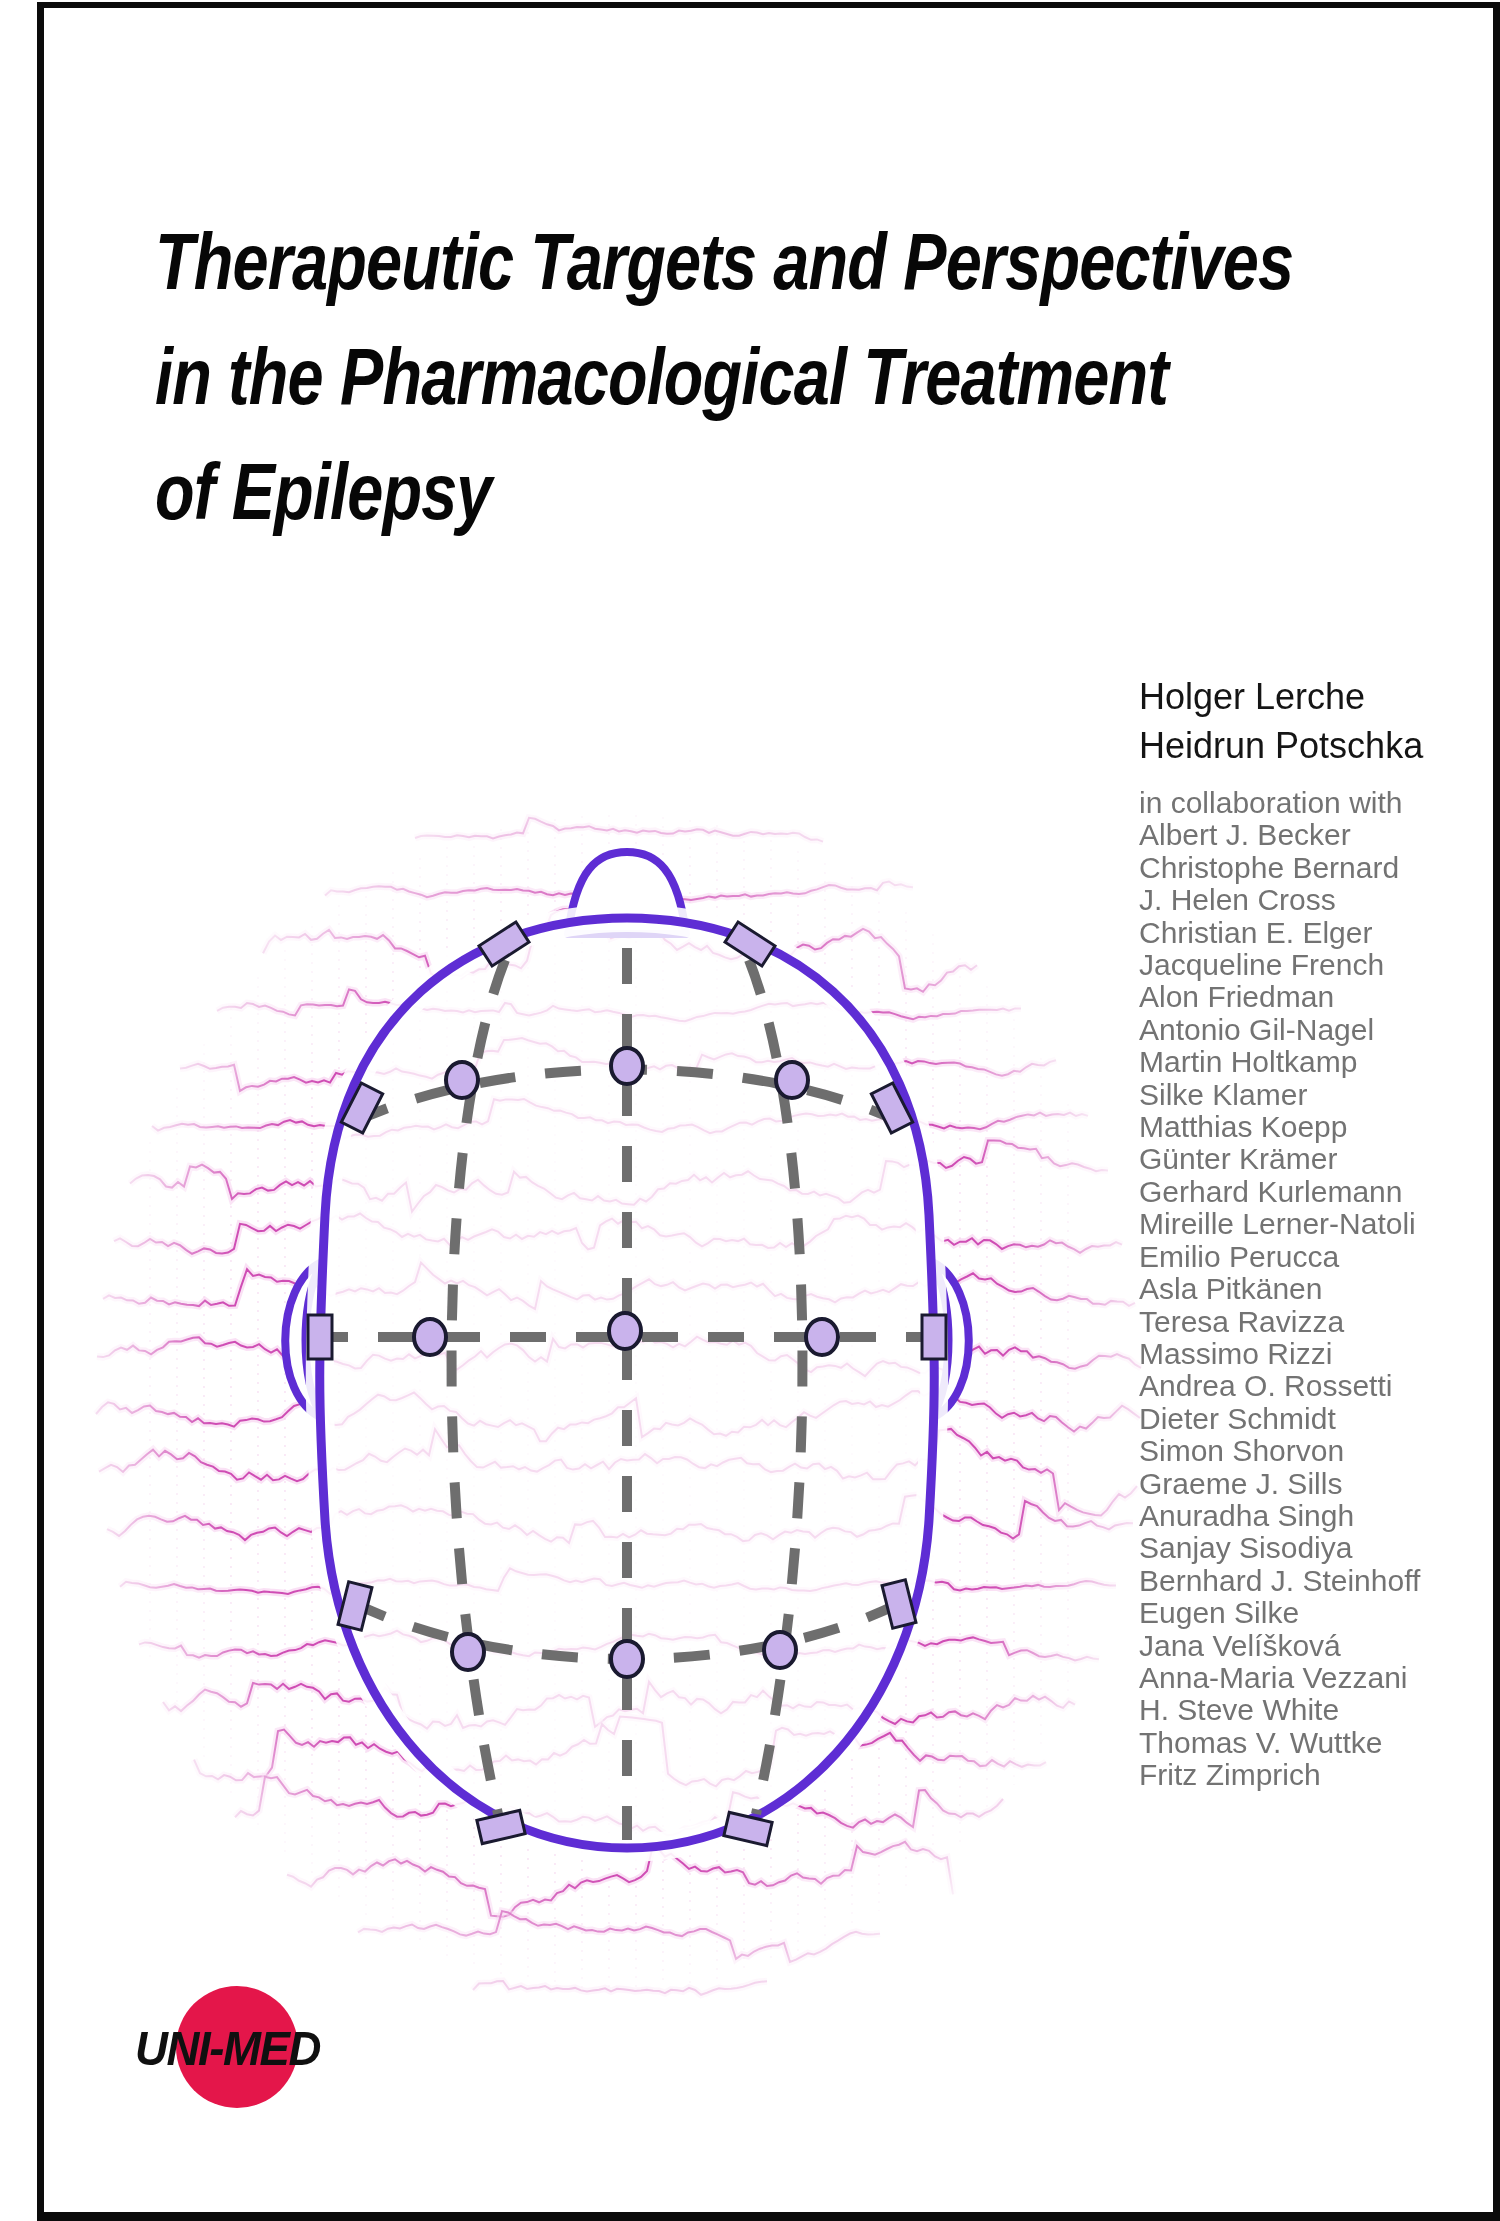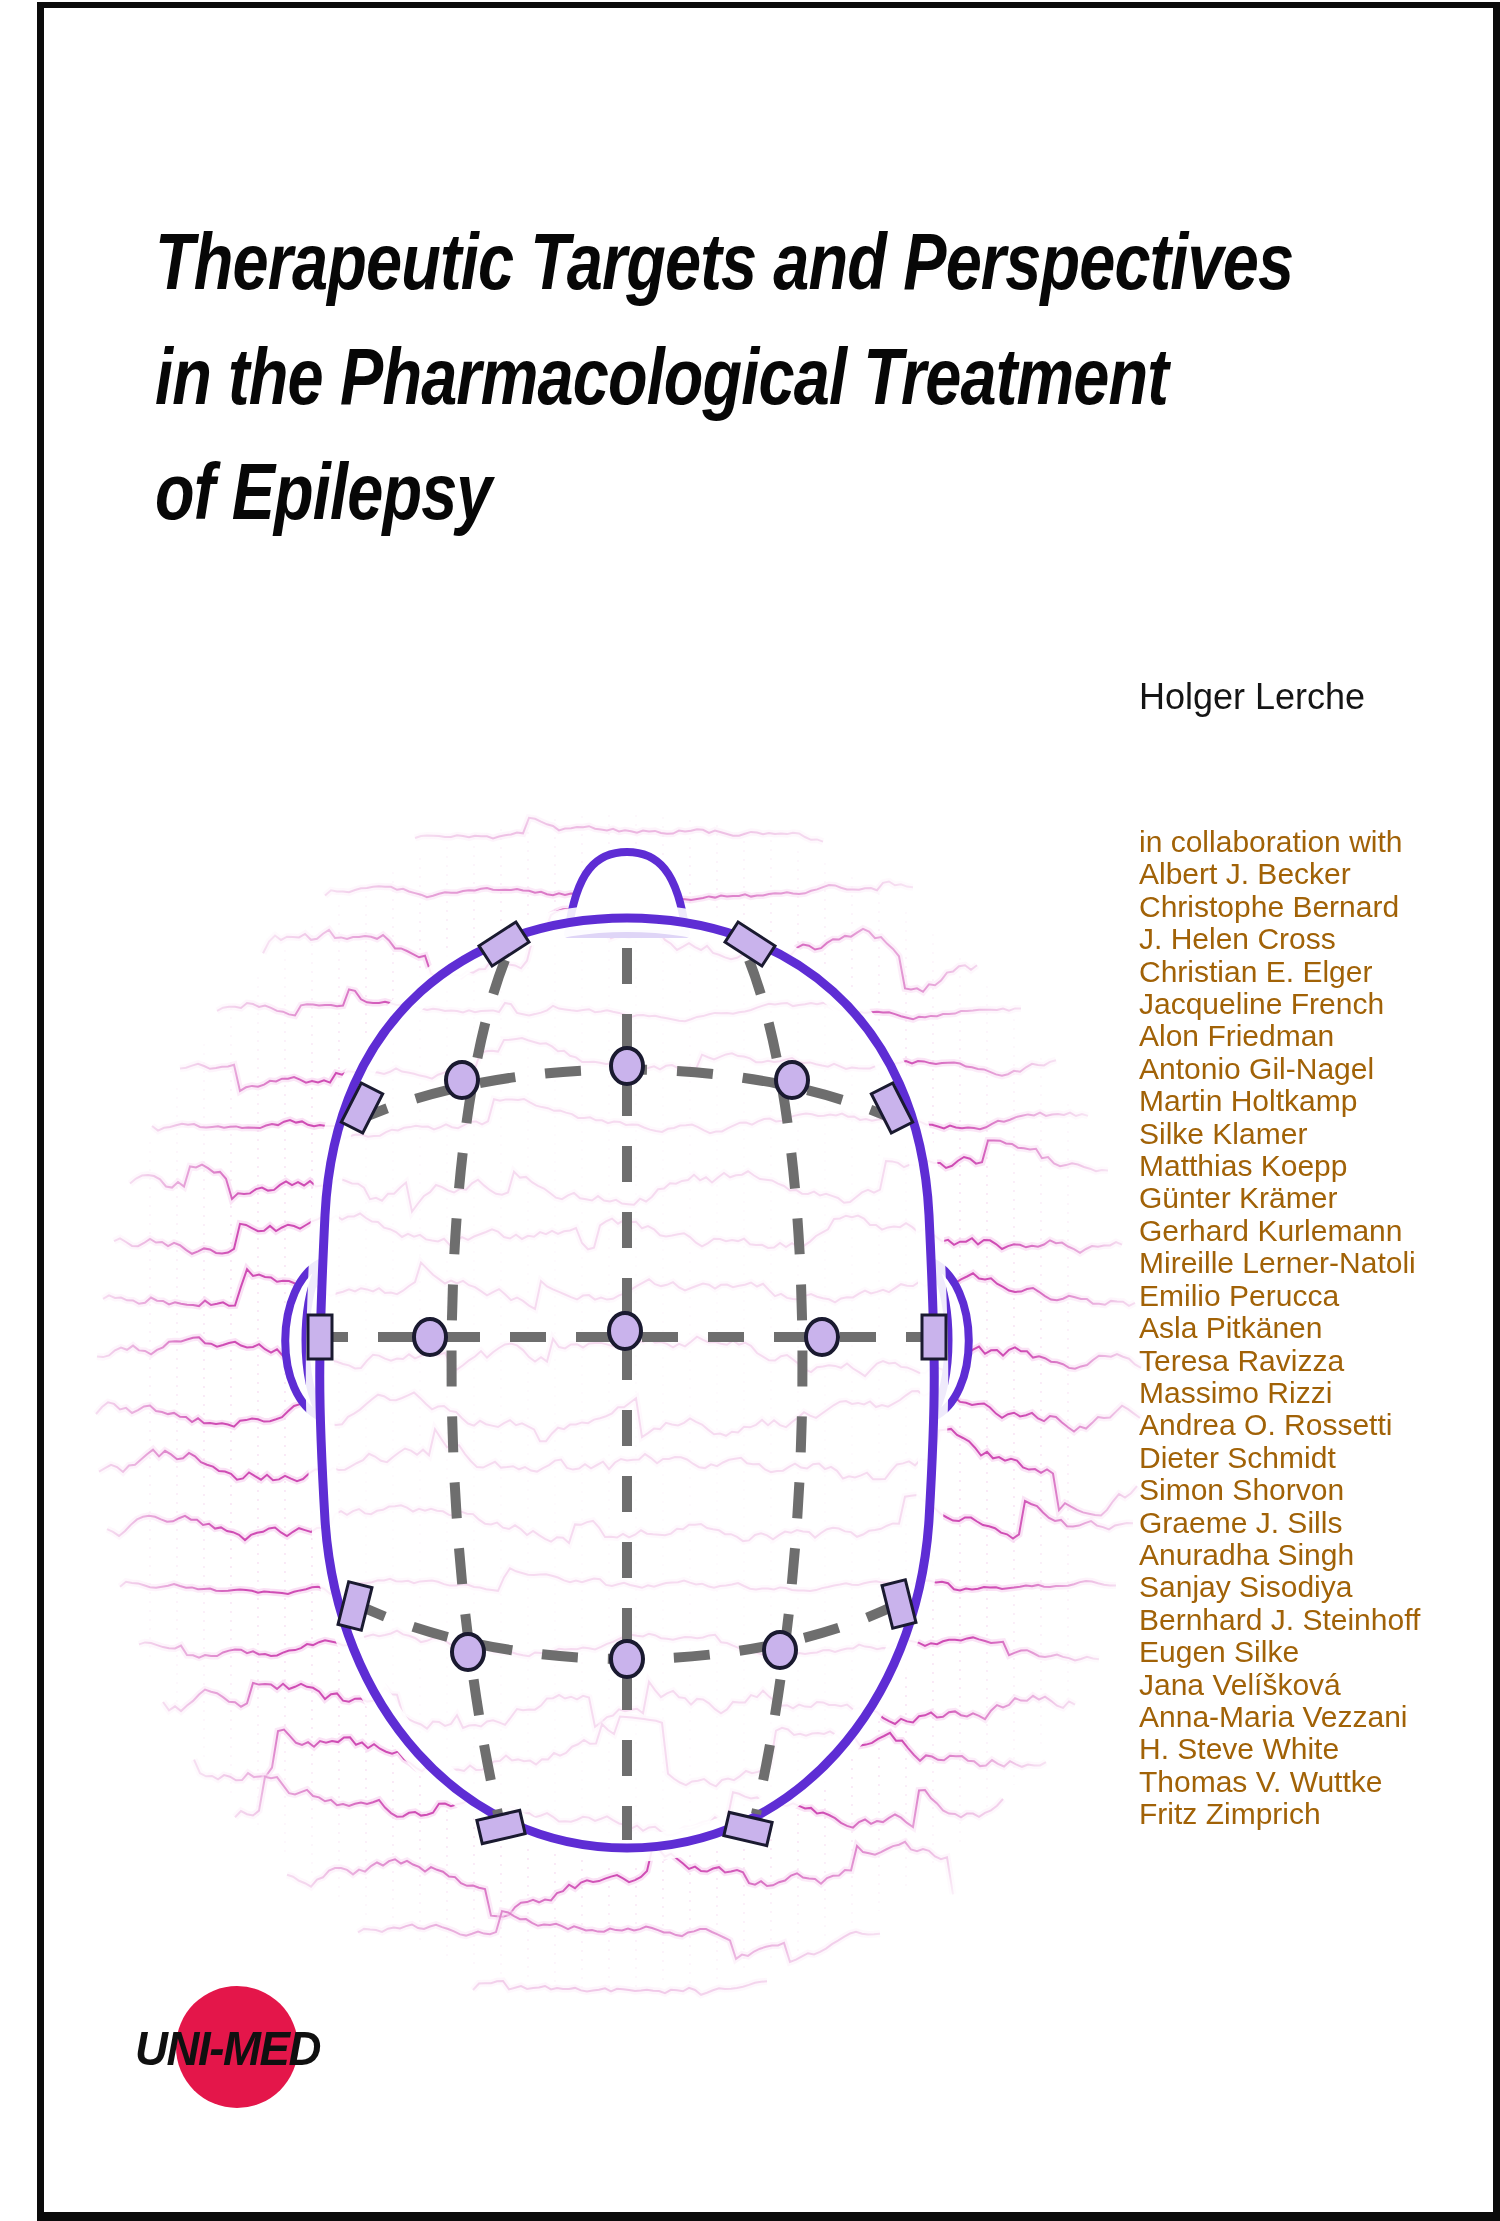--- a/index.html
+++ b/index.html
@@ -20,22 +20,22 @@
     position:absolute;left:155px;top:204px;
     font-size:79px;line-height:115px;font-weight:bold;font-style:italic;
     letter-spacing:-1px;color:#070707;white-space:nowrap;
     transform:scaleX(0.82);transform-origin:left top;
   }
   .authors{
     position:absolute;left:1139px;top:672px;
     font-size:36px;line-height:49px;color:#151515;white-space:nowrap;
   }
   .collab{
-    position:absolute;left:1139px;top:826px;
-    font-size:30px;line-height:32.4px;color:#a16207;white-space:nowrap;
+    position:absolute;left:1139px;top:787px;
+    font-size:30px;line-height:32.4px;color:#737373;white-space:nowrap;
   }
   .logo{position:absolute;left:0;top:0;}
   .logo-circle{
     position:absolute;left:176px;top:1986px;width:122px;height:122px;
     border-radius:50%;background:#e4164a;
   }
   .logo-text{
     position:absolute;left:135px;top:2025px;width:230px;
     font-size:48px;font-weight:bold;font-style:italic;line-height:48px;
     letter-spacing:-1.5px;color:#101010;transform:scaleX(0.95);transform-origin:left top;
@@ -189,20 +189,21 @@
   </svg>
 
   <div class="title">
     <div>Therapeutic Targets and Perspectives</div>
     <div>in the Pharmacological Treatment</div>
     <div>of Epilepsy</div>
   </div>
 
   <div class="authors">
     <div>Holger Lerche</div>
+    <div>Heidrun Potschka</div>
   </div>
 
   <div class="collab">
     <div>in collaboration with</div>
     <div id="collab-list">
         <div>Albert J. Becker</div>
         <div>Christophe Bernard</div>
         <div>J. Helen Cross</div>
         <div>Christian E. Elger</div>
         <div>Jacqueline French</div>

